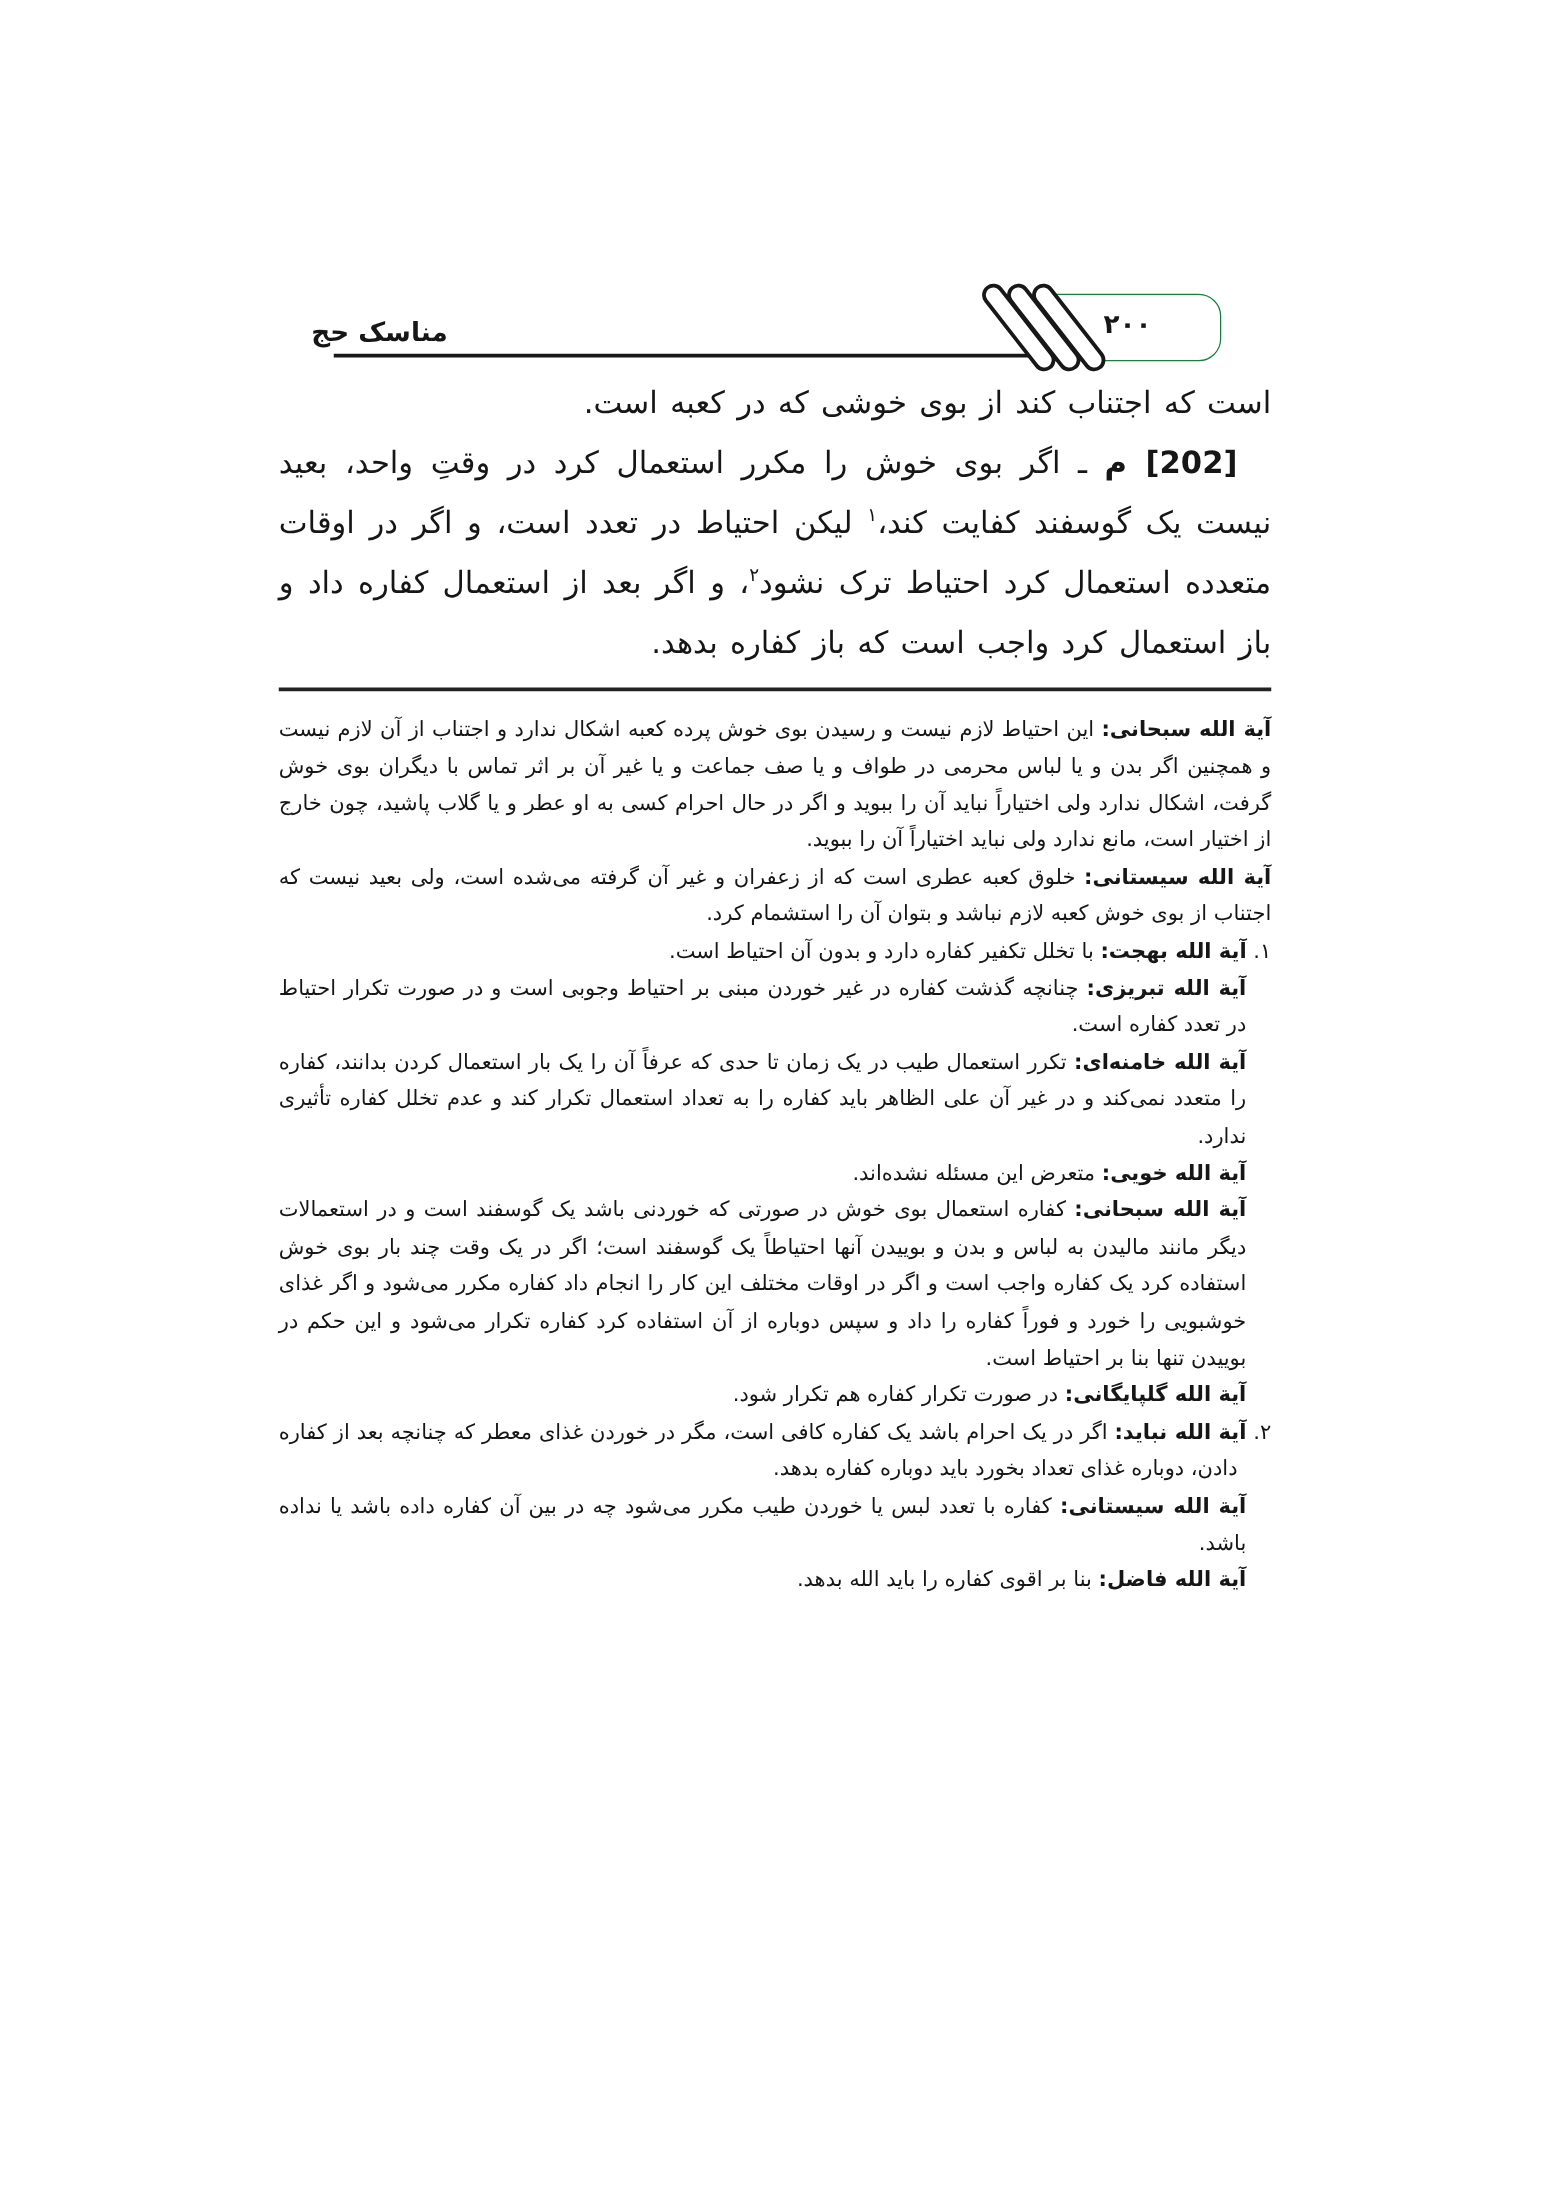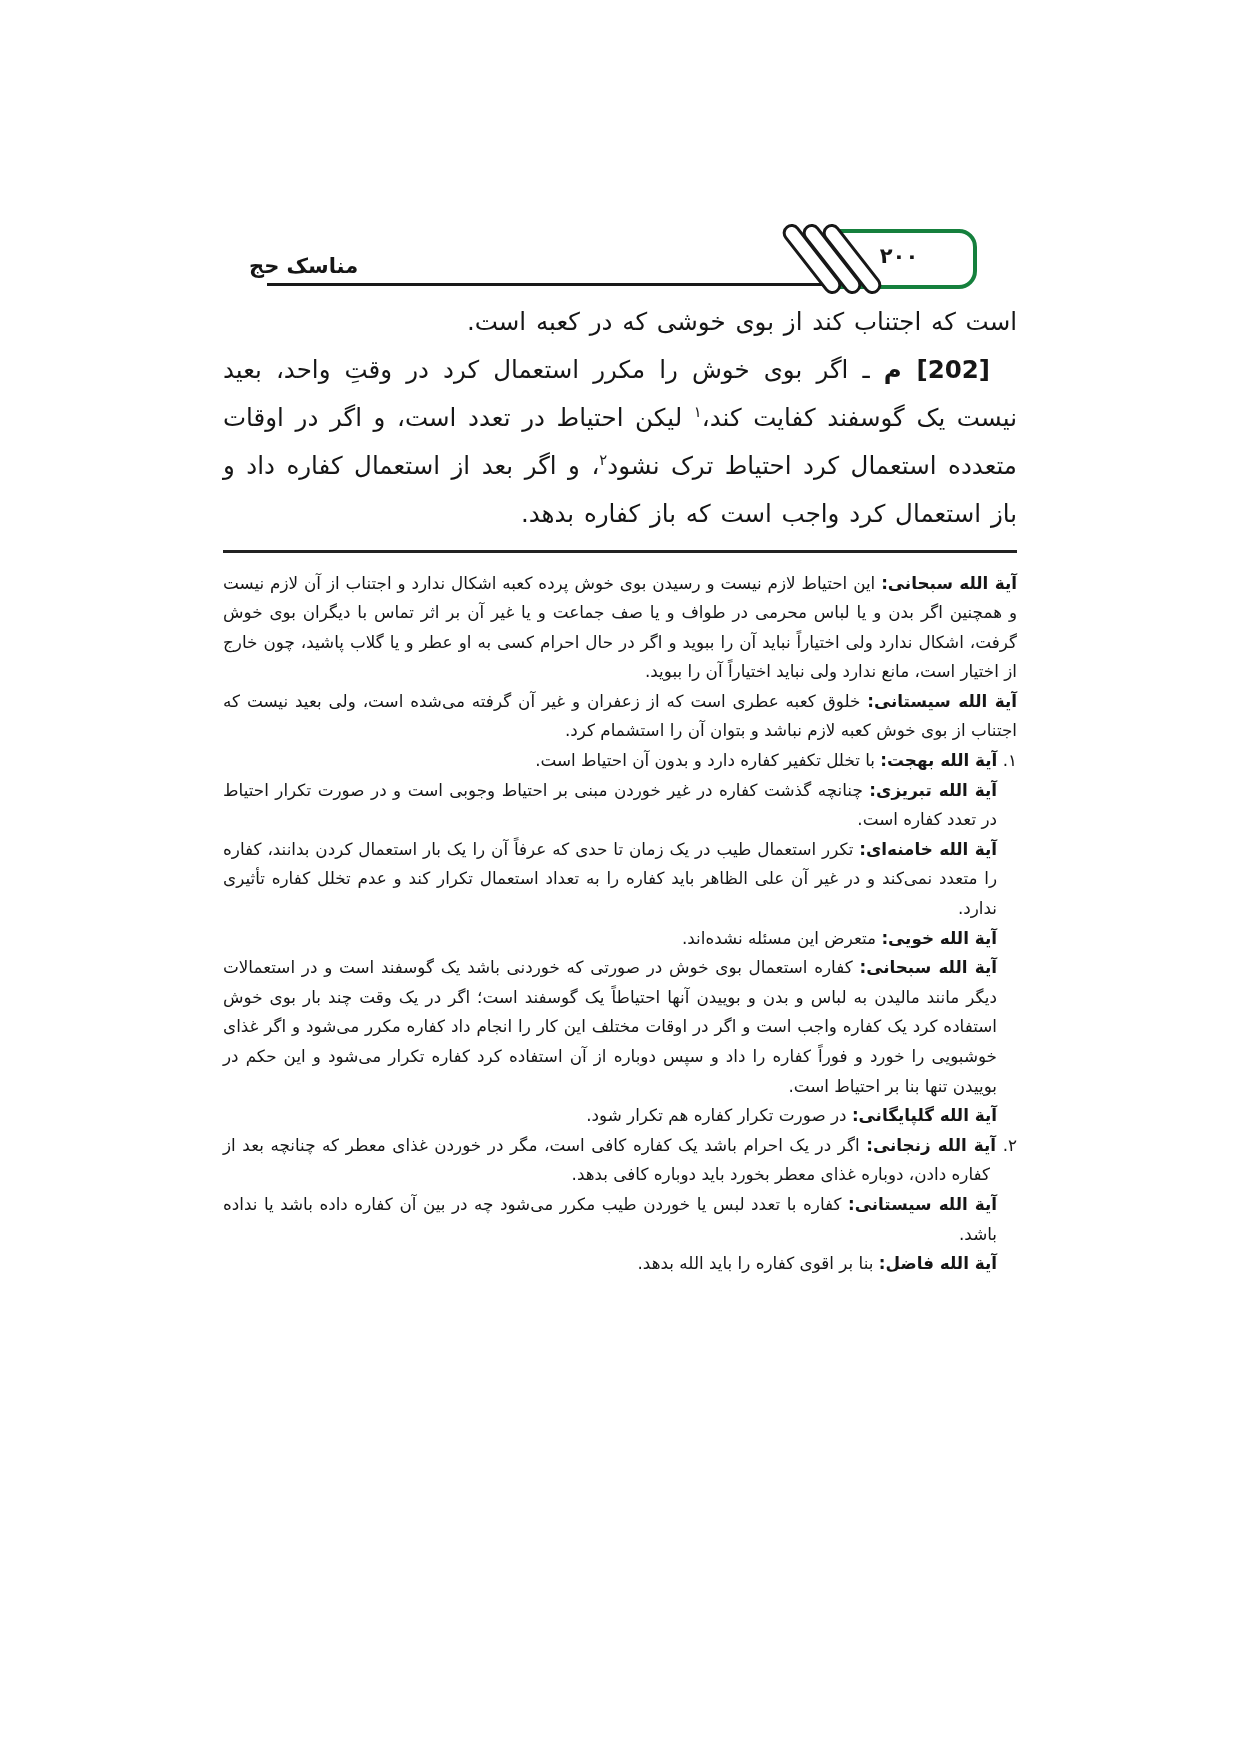--- a/index.html
+++ b/index.html
@@ -10,21 +10,21 @@
   .content{position:absolute;top:228px;right:222px;width:794px;direction:rtl;}
 
   
   .pageheader{position:relative;height:58px;direction:ltr;}
   .running-title{
     position:absolute;left:26px;bottom:8px;font-weight:bold;font-size:21px;direction:rtl;
   }
   .header-rule{position:absolute;left:44px;right:150px;bottom:0;height:3px;background:#181818;z-index:1;}
   .page-badge{
     position:absolute;right:40px;bottom:-3px;width:148px;height:52px;background:#fff;
-    border:4px solid #15803d;border-radius:15px 18px 18px 15px;z-index:2;margin-top:44px;
+    border:1px solid #15803d;border-radius:15px 18px 18px 15px;z-index:2;margin-top:44px;
   }
   .page-badge .num{
     display:block;text-align:center;line-height:47px;font-size:21px;font-weight:bold;direction:rtl;
   }
   .ribbon{
     position:absolute;width:12px;height:78px;background:#fff;border:3px solid #181818;
     border-radius:9px;z-index:3;transform:rotate(-38deg);
   }
   .r1{left:-22px;top:-16px;}
   .r2{left:-2px;top:-16px;}
@@ -70,18 +70,18 @@
 
   <div class="footnotes">
       <p class="fn lvl0"><span class="b">آیة الله سبحانی:</span><span> این احتیاط لازم نیست و رسیدن بوی خوش پرده کعبه اشکال ندارد و اجتناب از آن لازم نیست و همچنین اگر بدن و یا لباس محرمی در طواف و یا صف جماعت و یا غیر آن بر اثر تماس با دیگران بوی خوش گرفت، اشکال ندارد ولی اختیاراً نباید آن را ببوید و اگر در حال احرام کسی به او عطر و یا گلاب پاشید، چون خارج از اختیار است، مانع ندارد ولی نباید اختیاراً آن را ببوید.</span></p>
       <p class="fn lvl0"><span class="b">آیة الله سیستانی:</span><span> خلوق کعبه عطری است که از زعفران و غیر آن گرفته می‌شده است، ولی بعید نیست که اجتناب از بوی خوش کعبه لازم نباشد و بتوان آن را استشمام کرد.</span></p>
       <p class="fn lvl0 hang"><span class="marker">۱. </span><span class="b">آیة الله بهجت:</span><span> با تخلل تکفیر کفاره دارد و بدون آن احتیاط است.</span></p>
       <p class="fn lvl1"><span class="b">آیة الله تبریزی:</span><span> چنانچه گذشت کفاره در غیر خوردن مبنی بر احتیاط وجوبی است و در صورت تکرار احتیاط در تعدد کفاره است.</span></p>
       <p class="fn lvl1"><span class="b">آیة الله خامنه‌ای:</span><span> تکرر استعمال طیب در یک زمان تا حدی که عرفاً آن را یک بار استعمال کردن بدانند، کفاره را متعدد نمی‌کند و در غیر آن علی الظاهر باید کفاره را به تعداد استعمال تکرار کند و عدم تخلل کفاره تأثیری ندارد.</span></p>
       <p class="fn lvl1"><span class="b">آیة الله خویی:</span><span> متعرض این مسئله نشده‌اند.</span></p>
       <p class="fn lvl1"><span class="b">آیة الله سبحانی:</span><span> کفاره استعمال بوی خوش در صورتی که خوردنی باشد یک گوسفند است و در استعمالات دیگر مانند مالیدن به لباس و بدن و بوییدن آنها احتیاطاً یک گوسفند است؛ اگر در یک وقت چند بار بوی خوش استفاده کرد یک کفاره واجب است و اگر در اوقات مختلف این کار را انجام داد کفاره مکرر می‌شود و اگر غذای خوشبویی را خورد و فوراً کفاره را داد و سپس دوباره از آن استفاده کرد کفاره تکرار می‌شود و این حکم در بوییدن تنها بنا بر احتیاط است.</span></p>
       <p class="fn lvl1"><span class="b">آیة الله گلپایگانی:</span><span> در صورت تکرار کفاره هم تکرار شود.</span></p>
-      <p class="fn lvl0 hang"><span class="marker">۲. </span><span class="b">آیة الله زنجانی:</span><span> اگر در یک احرام باشد یک کفاره کافی است، مگر در خوردن غذای معطر که چنانچه بعد از کفاره دادن، دوباره غذای معطر بخورد باید دوباره کافی بدهد.</span></p>
+      <p class="fn lvl0 hang"><span class="marker">۲. </span><span class="b">آیة الله نباید:</span><span> اگر در یک احرام باشد یک کفاره کافی است، مگر در خوردن غذای معطر که چنانچه بعد از کفاره دادن، دوباره غذای تعداد بخورد باید دوباره کفاره بدهد.</span></p>
       <p class="fn lvl1"><span class="b">آیة الله سیستانی:</span><span> کفاره با تعدد لبس یا خوردن طیب مکرر می‌شود چه در بین آن کفاره داده باشد یا نداده باشد.</span></p>
       <p class="fn lvl1"><span class="b">آیة الله فاضل:</span><span> بنا بر اقوی کفاره را باید الله بدهد.</span></p>
     </div>
 
 </div>
 
 </body></html>

